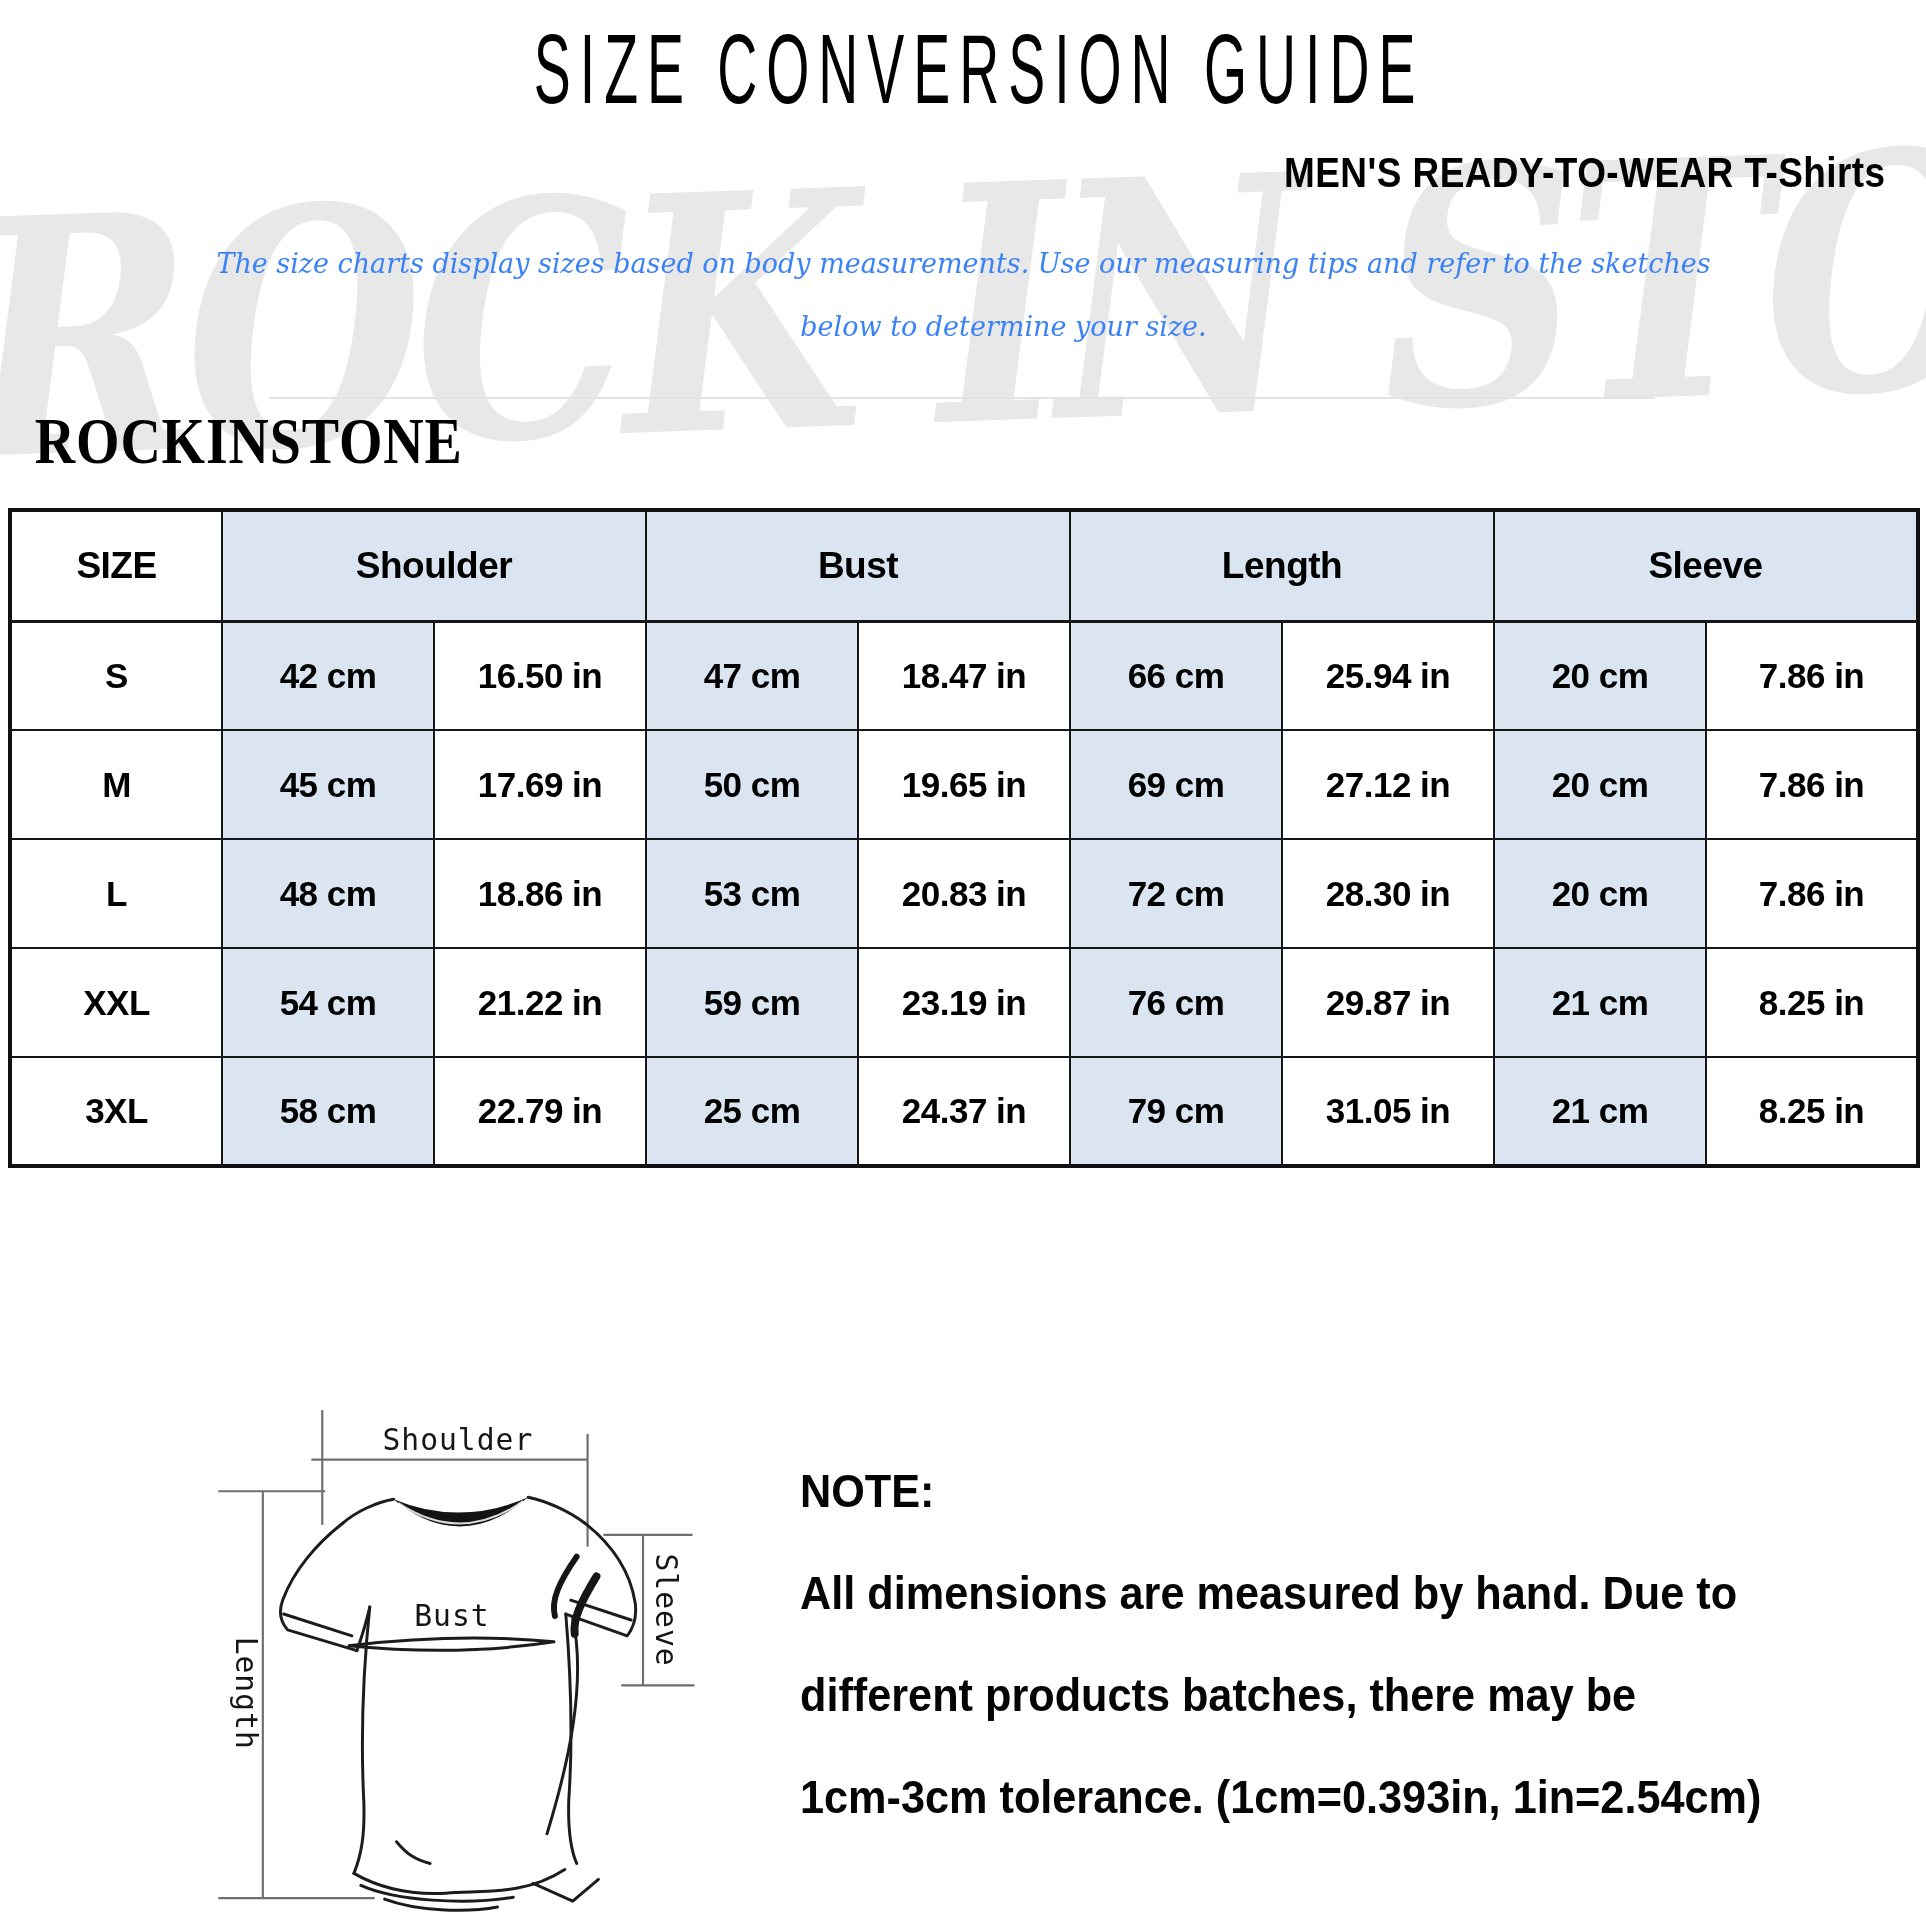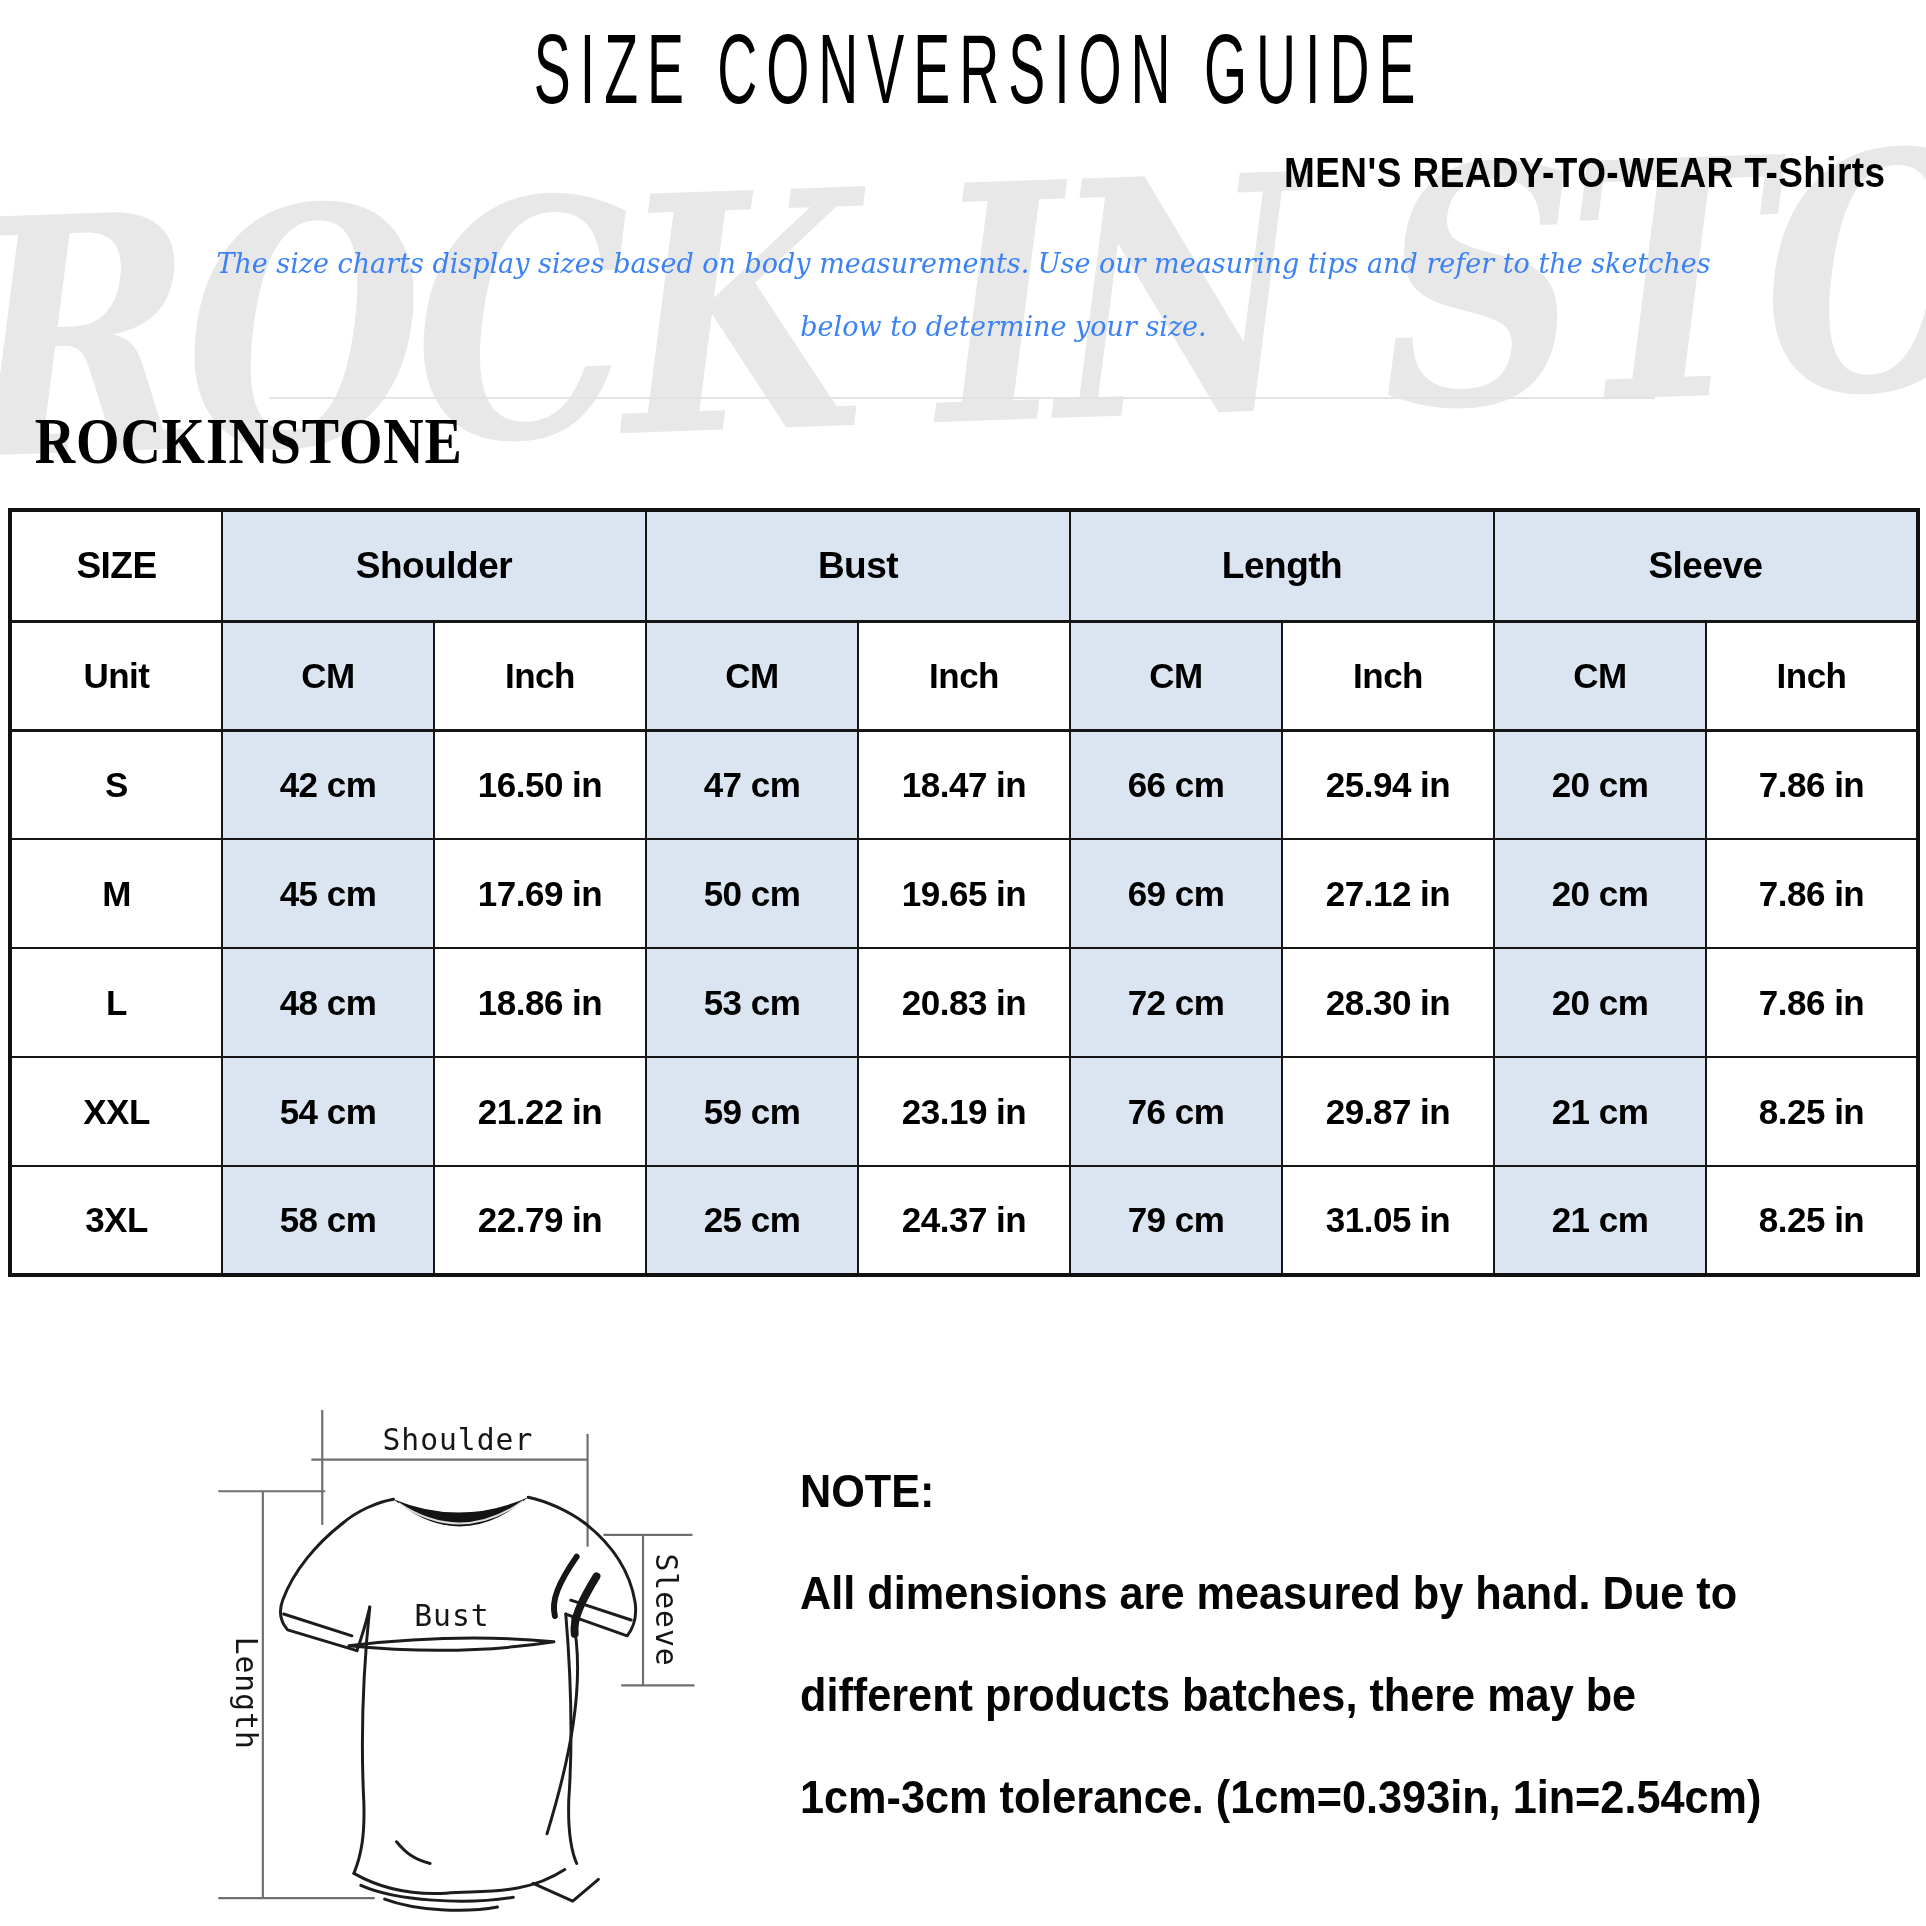--- a/index.html
+++ b/index.html
@@ -103,31 +103,20 @@
         <col>
         <col>
     </colgroup>
     <tbody>
         <tr class="group-row">
       <th>SIZE</th>
       <th colspan="2">Shoulder</th>
       <th colspan="2">Bust</th>
       <th colspan="2">Length</th>
       <th colspan="2">Sleeve</th>
-    </tr>
-    <tr class="unit-row">
-      <td>Unit</td>
-      <td>CM</td>
-      <td>Inch</td>
-      <td>CM</td>
-      <td>Inch</td>
-      <td>CM</td>
-      <td>Inch</td>
-      <td>CM</td>
-      <td>Inch</td>
     </tr>
     <tr class="data-row">
       <td>S</td>
       <td>42 cm</td>
       <td>16.50 in</td>
       <td>47 cm</td>
       <td>18.47 in</td>
       <td>66 cm</td>
       <td>25.94 in</td>
       <td>20 cm</td>

